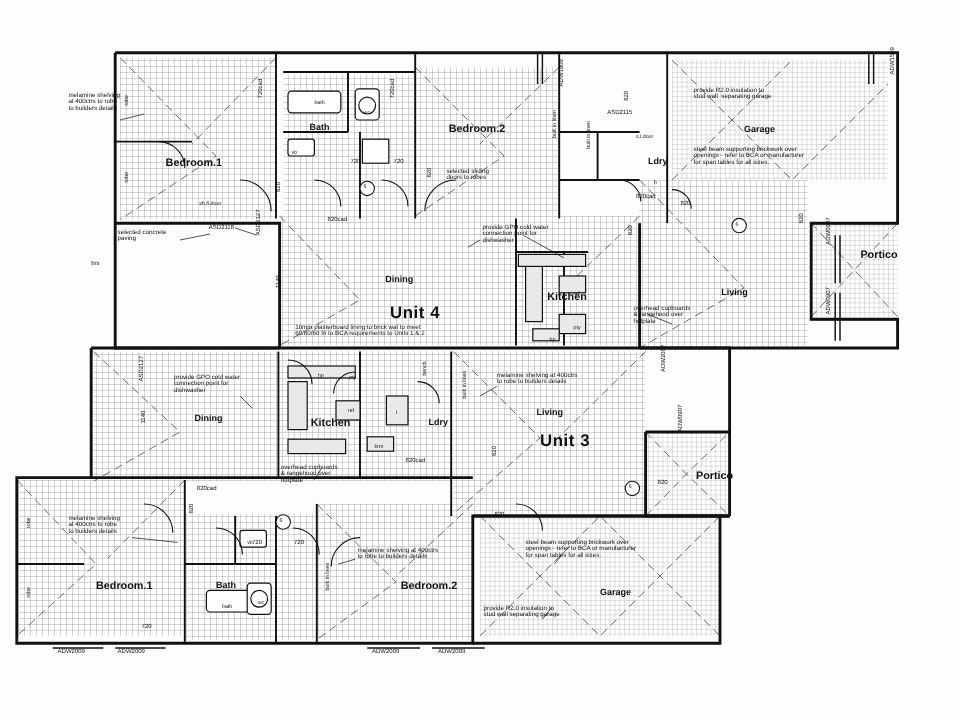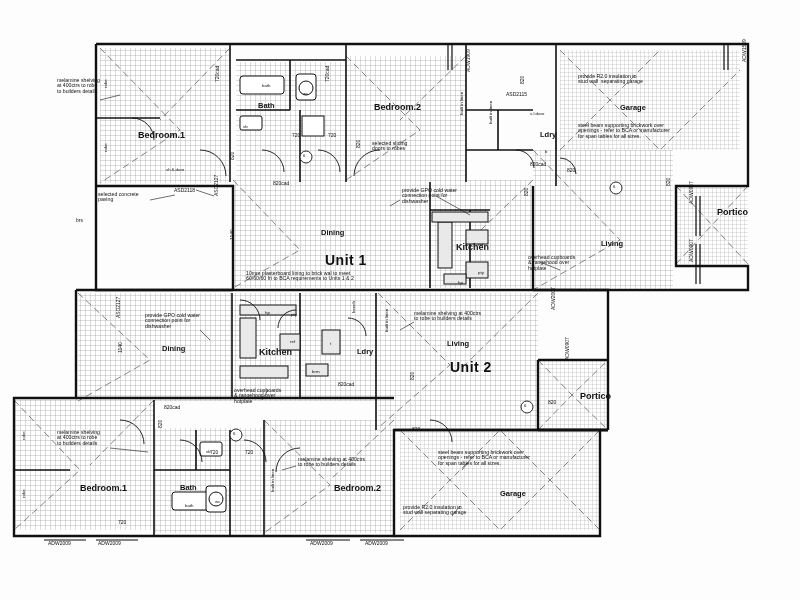--- a/index.html
+++ b/index.html
@@ -215,26 +215,26 @@
 <div id="labels">
       <div class="lbl room" style="left: 138px; top: 131px;">Bedroom.1</div>
       <div class="lbl roomsm" style="left: 258px; top: 102px;">Bath</div>
       <div class="lbl room" style="left: 374px; top: 103px;">Bedroom.2</div>
       <div class="lbl roomsm" style="left: 620px; top: 104px;">Garage</div>
       <div class="lbl room" style="left: 717px; top: 208px;">Portico</div>
       <div class="lbl roomsm" style="left: 321px; top: 229px;">Dining</div>
       <div class="lbl room" style="left: 456px; top: 243px;">Kitchen</div>
       <div class="lbl roomsm" style="left: 601px; top: 240px;">Living</div>
       <div class="lbl roomsm" style="left: 540px; top: 131px;">Ldry</div>
-      <div class="lbl unit" style="left: 325px; top: 253px;">Unit 1</div>
+      <div class="lbl unit" style="left: 325px; top: 253px;">Unit 4</div>
       <div class="lbl roomsm" style="left: 162px; top: 345px;">Dining</div>
       <div class="lbl room" style="left: 259px; top: 348px;">Kitchen</div>
       <div class="lbl roomsm" style="left: 357px; top: 348px;">Ldry</div>
       <div class="lbl roomsm" style="left: 447px; top: 340px;">Living</div>
-      <div class="lbl unit" style="left: 450px; top: 360px;">Unit 2</div>
+      <div class="lbl unit" style="left: 450px; top: 360px;">Unit 3</div>
       <div class="lbl room" style="left: 580px; top: 392px;">Portico</div>
       <div class="lbl room" style="left: 80px; top: 484px;">Bedroom.1</div>
       <div class="lbl roomsm" style="left: 180px; top: 484px;">Bath</div>
       <div class="lbl room" style="left: 334px; top: 484px;">Bedroom.2</div>
       <div class="lbl roomsm" style="left: 500px; top: 490px;">Garage</div>
       <div class="lbl note" style="left: 57px; top: 78px;">melamine shelving
 at 400ctrs to robe
 to builders details</div>
       <div class="lbl note" style="left: 98px; top: 192px;">selected concrete
 paving</div>

